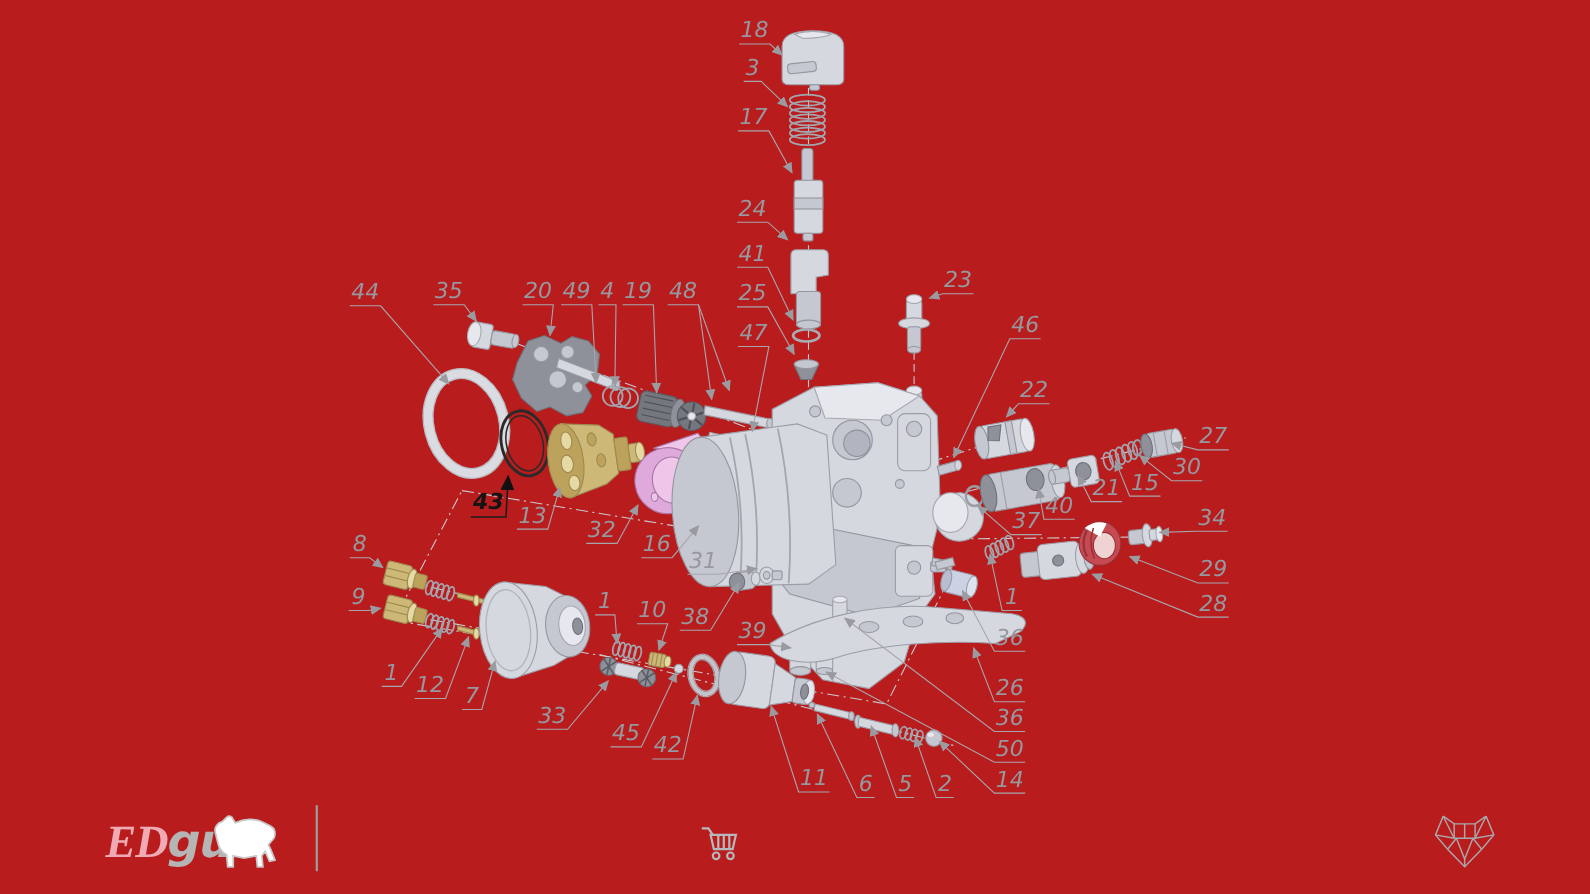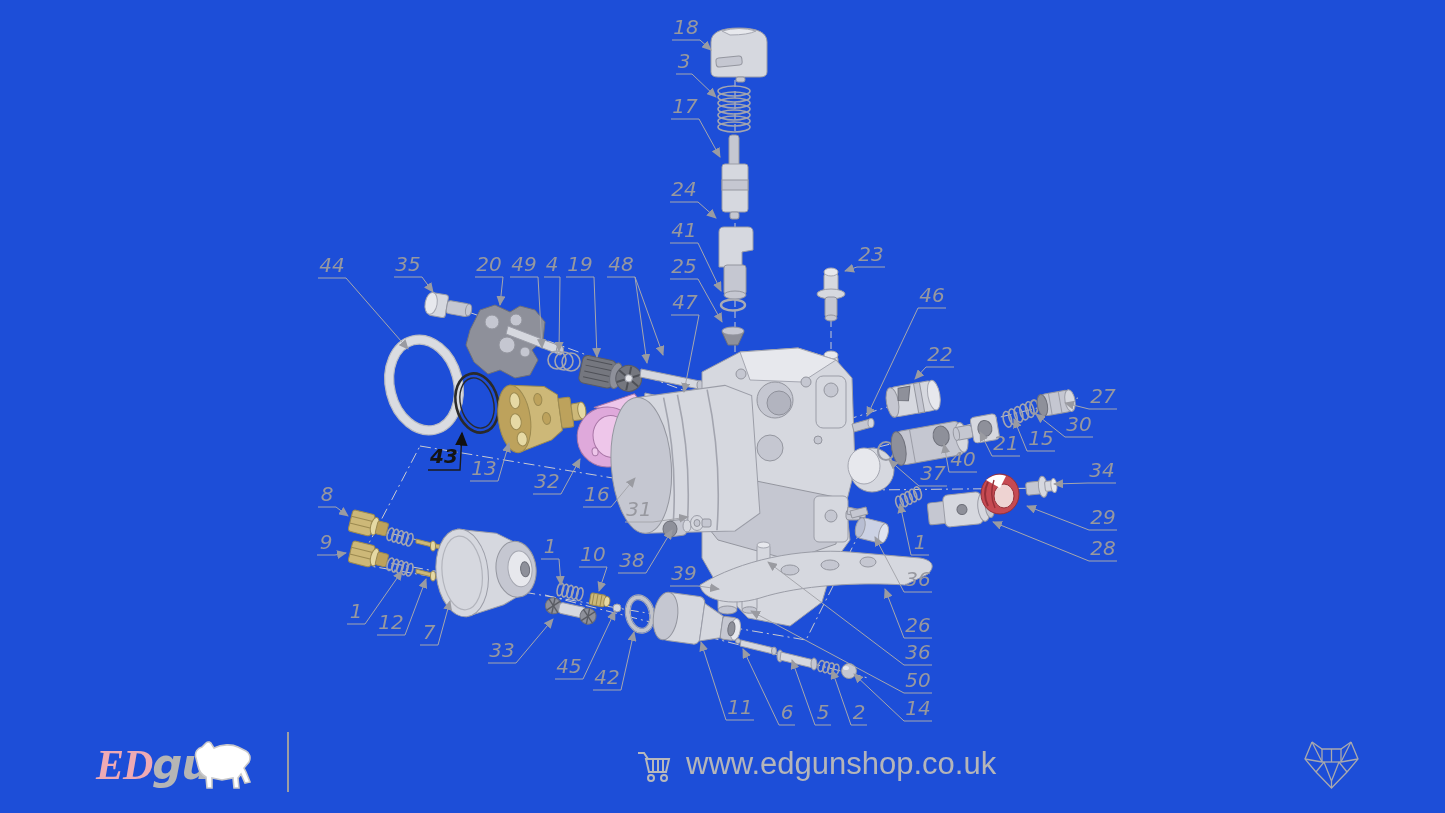--- a/index.html
+++ b/index.html
@@ -1,16 +1,16 @@
 <!DOCTYPE html>
 <html><head>
 <meta charset="utf-8">
 <style>
   html,body{margin:0;padding:0;background:#fff;}
-  .stage{position:relative;width:1445px;height:813px;background:#1d4ed8;overflow:hidden;
+  .stage{position:relative;width:1445px;height:813px;background:#b91c1c;overflow:hidden;
          font-family:"DejaVu Sans",sans-serif;}
   svg{display:block;}
   #diagram{position:absolute;left:0;top:0;}
 
   
   .pl{fill:#d6d8df;stroke:#9b9da7;stroke-width:1;}
   .pm{fill:#c5c7d1;stroke:#94969f;stroke-width:1;}
   .pw{fill:#e7e8ed;stroke:#a5a7b1;stroke-width:1;}
   .pd{fill:#8e909a;stroke:#6e707a;stroke-width:1;}
   .pdd{fill:#75777f;stroke:#5a5c64;stroke-width:1;}
@@ -558,21 +558,20 @@
     <g fill="none" stroke="#b7b8bc" stroke-width="2">
       <polyline points="2,9 8,9 12,15"></polyline>
       <polygon points="10,15 33,15 30,28 13,28"></polygon>
       <line x1="17" y1="15" x2="17" y2="28"></line>
       <line x1="22" y1="15" x2="22" y2="28"></line>
       <line x1="27" y1="15" x2="27" y2="28"></line>
       <circle cx="15" cy="34" r="3"></circle>
       <circle cx="28" cy="34" r="3"></circle>
     </g>
   </svg>
-  <span class="shop-url">www.edgunshop.co.uk</span>
 </div>
 
 <svg class="fox" width="64" height="70" viewBox="0 0 64 70">
   <g fill="none" stroke="#a9a9ad" stroke-width="1.3">
     <polyline points="12,6 22,13 41,13 51,6"></polyline>
     <polyline points="12,6 5,23 16,36 31.5,52 47,36 58,23 51,6"></polyline>
     <line x1="22" y1="13" x2="22" y2="26"></line>
     <line x1="41" y1="13" x2="41" y2="26"></line>
     <line x1="22" y1="26" x2="41" y2="26"></line>
     <line x1="31.5" y1="13" x2="31.5" y2="26"></line>

